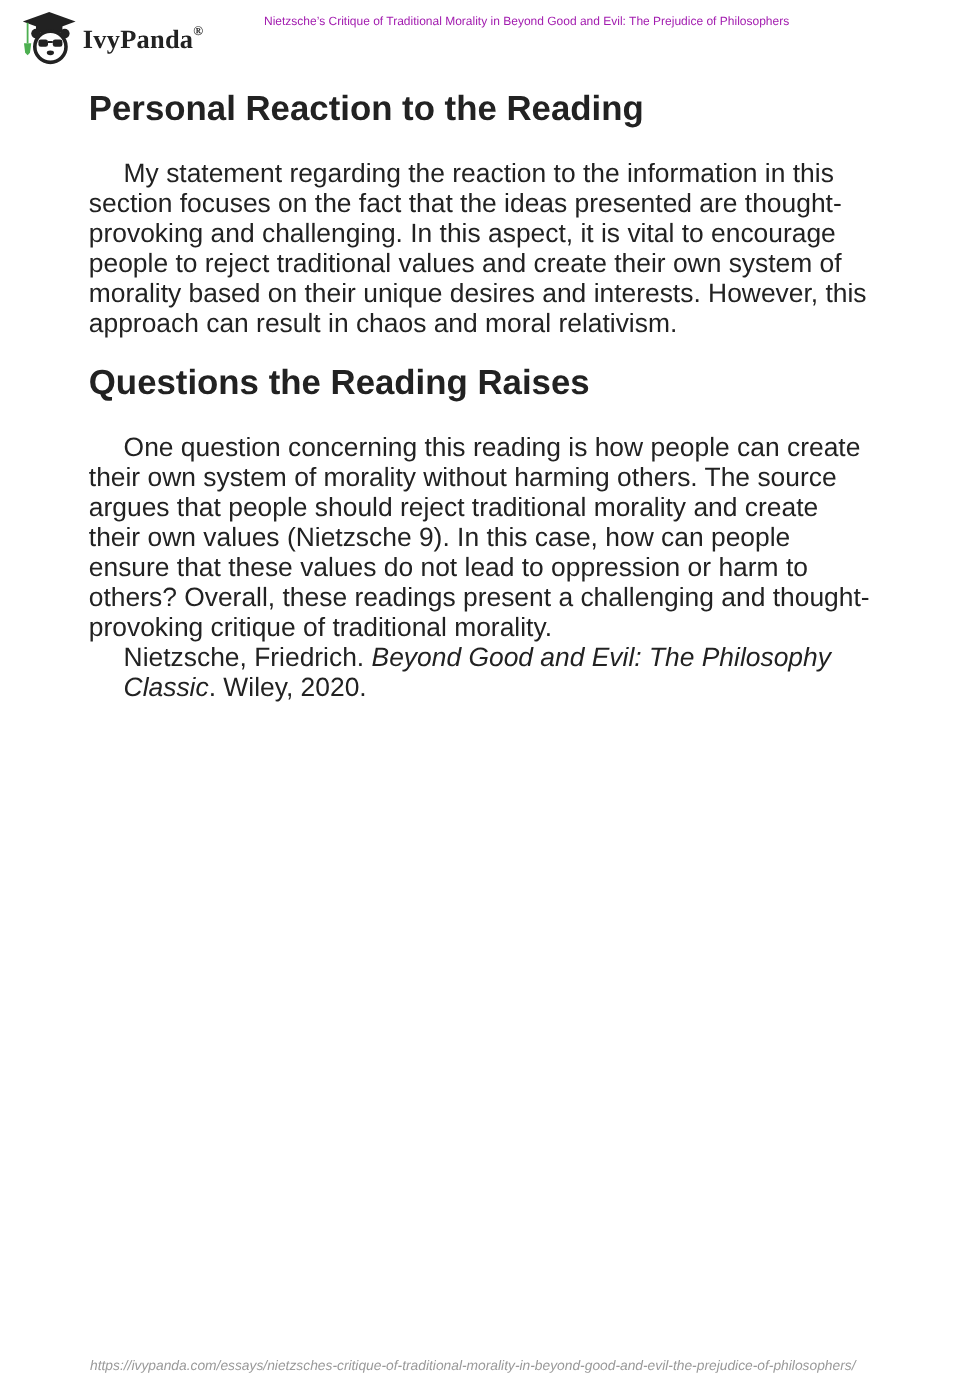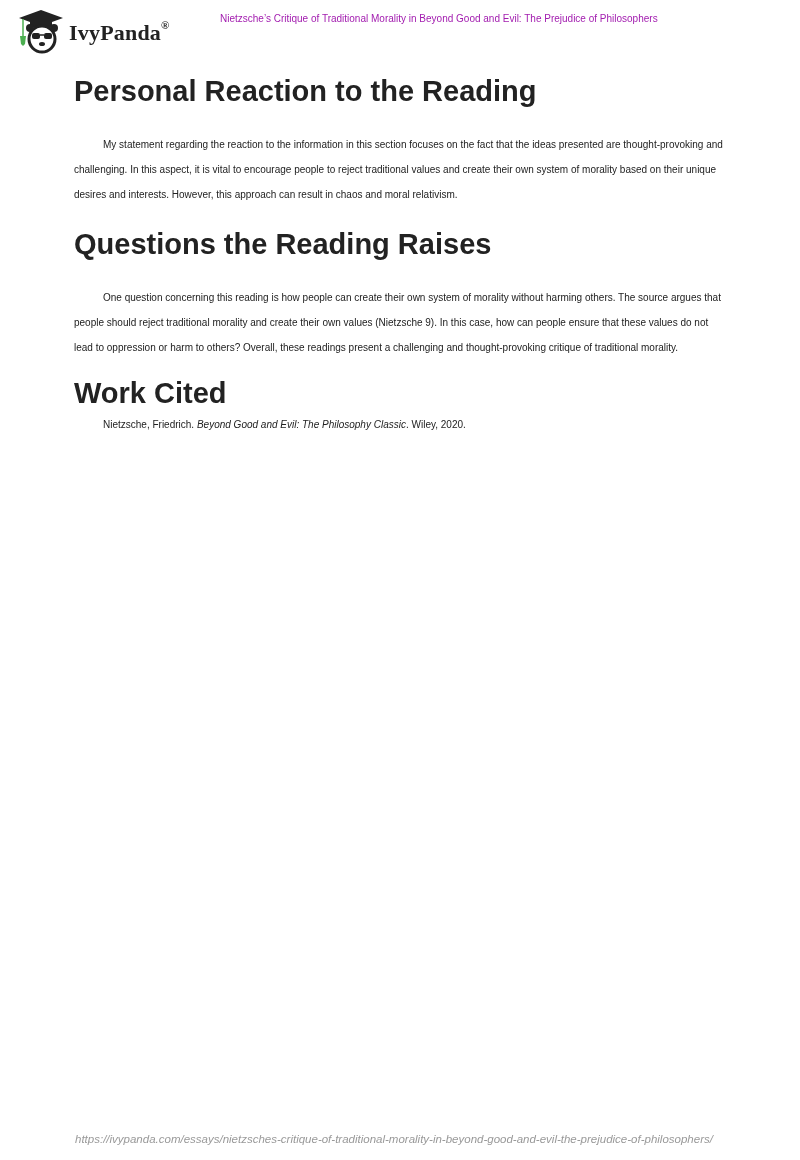--- a/index.html
+++ b/index.html
@@ -6,21 +6,21 @@
   body { width: 800px; height: 1160px; position: relative; overflow: hidden;
          font-family: "Liberation Sans", sans-serif; color: #222222; }
   .header { position: absolute; top: 0; left: 0; width: 800px; height: 60px; }
   .logo { position: absolute; left: 17px; top: 8px; display: flex; align-items: center; }
   .logo svg { width: 48px; height: 46px; }
   .logo-text { font-family: "Liberation Serif", serif; font-weight: bold; font-size: 22px; color: #222; margin-left: 4px; margin-top: 4px; letter-spacing: 0.2px; }
   .logo-text sup { font-size: 11px; position: relative; top: -3px; }
   .doc-title { position: absolute; left: 220px; top: 13px; font-size: 10px; color: #a21caf; white-space: nowrap; }
   .content { position: absolute; left: 74px; top: 72px; width: 654px; }
   h2 { font-size: 29px; font-weight: bold; margin: 0; line-height: 38px; color: #222222; }
-  p { font-size: 10px; line-height: 25px; margin: 0; color: #222222; }
+  p { font-size: 22px; line-height: 25px; margin: 0; color: #222222; }
   .indent { text-indent: 29px; }
   .sec1-title { margin-top: 0; }
   .sec1-p { margin-top: 22px; }
   .sec2-title { margin-top: 18px; }
   .sec2-p { margin-top: 22px; }
   .sec3-title { margin-top: 14px; }
   .sec3-p { padding-left: 29px; }
   .footer { position: absolute; left: 75px; top: 1133px; font-size: 11.5px; color: #999999; white-space: nowrap; font-style: italic; }
 </style>
 </head>
@@ -55,18 +55,17 @@
 <div class="content">
   <section>
     <h2 class="sec1-title">Personal Reaction to the Reading</h2>
     <p class="sec1-p indent">My statement regarding the reaction to the information in this section focuses on the fact that the ideas presented are thought-provoking and challenging. In this aspect, it is vital to encourage people to reject traditional values and create their own system of morality based on their unique desires and interests. However, this approach can result in chaos and moral relativism.</p>
   </section>
   <section>
     <h2 class="sec2-title">Questions the Reading Raises</h2>
     <p class="sec2-p indent">One question concerning this reading is how people can create their own system of morality without harming others. The source argues that people should reject traditional morality and create their own values (Nietzsche 9). In this case, how can people ensure that these values do not lead to oppression or harm to others? Overall, these readings present a challenging and thought-provoking critique of traditional morality.</p>
   </section>
   <section>
-    <h2 class="sec3-title">Work Cited</h2>
     <p class="sec3-p"><span>Nietzsche, Friedrich. </span><em>Beyond Good and Evil: The Philosophy Classic</em><span>. Wiley, 2020.</span></p>
   </section>
 </div>
 
 <div class="footer">https://ivypanda.com/essays/nietzsches-critique-of-traditional-morality-in-beyond-good-and-evil-the-prejudice-of-philosophers/</div>
 
 </body></html>

